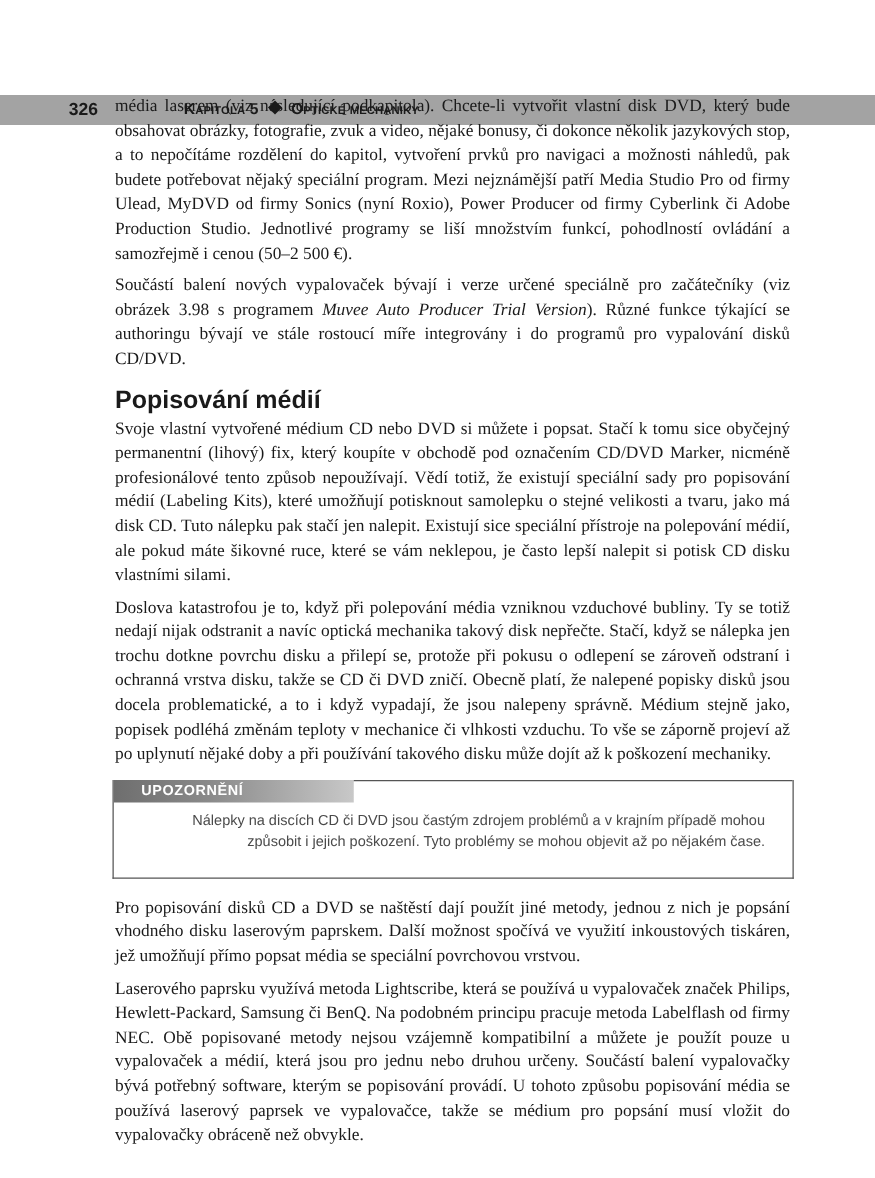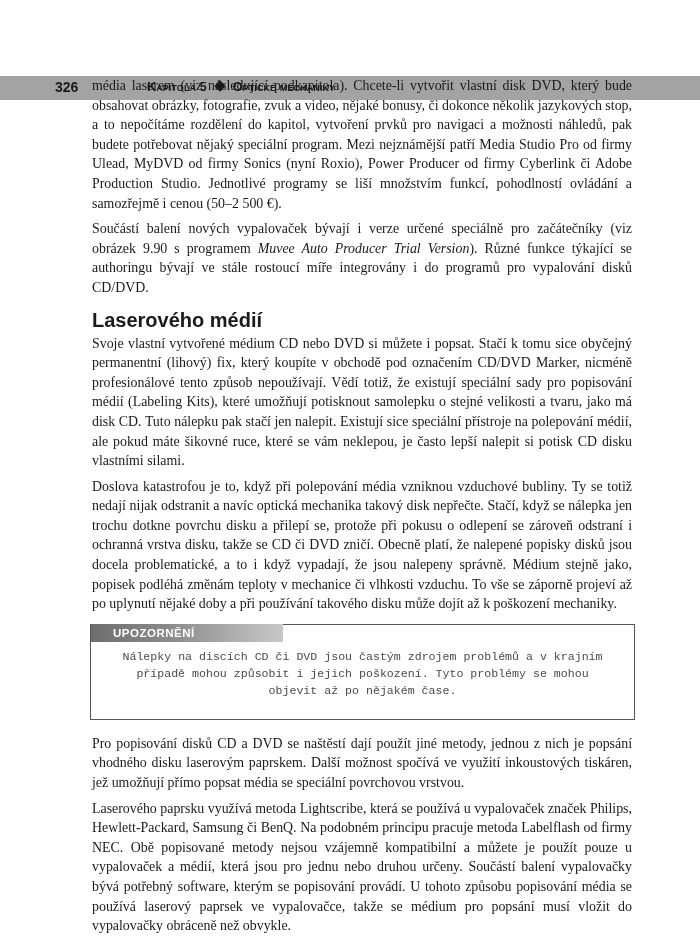--- a/index.html
+++ b/index.html
@@ -7,36 +7,36 @@
   .header-bar { position: absolute; left: 0; top: 40px; width: 700px; height: 24px; background: #a3a3a3; margin-top: 36px; }
   .page-number { position: absolute; left: 55px; top: 3px; font-family: "Liberation Sans", "DejaVu Sans", sans-serif; font-weight: bold; font-size: 14px; color: #1a1a1a; }
   .chapter { position: absolute; left: 128px; top: 4px; font-family: "Liberation Sans", "DejaVu Sans", sans-serif; font-weight: bold; font-size: 12.5px; color: #1a1a1a; font-variant: small-caps; letter-spacing: 0.1px; padding-left: 19px; }
   .diamond { display: inline-block; width: 8px; height: 8px; background: #1a1a1a; transform: rotate(45deg); margin: 0 9px 1px 9px; }
   .content { position: absolute; left: 92px; top: 76px; width: 540px; }
   p { margin: 0 0 6px 0; font-size: 13.9px; line-height: 19.6px; text-align: justify; hyphens: manual; }
   h2 { margin: 10px 0 2px 0; font-family: "Liberation Sans", "DejaVu Sans", sans-serif; font-weight: bold; font-size: 20px; line-height: 24px; color: #1a1a1a; }
   .warning { position: relative; margin: 10px 0 14px -2px; width: 543px; border: 1px solid #555; border-top: none; padding: 0 0 20px 0; }
   .warning-title { display: block; width: 170px; height: 18px; line-height: 18px; background: linear-gradient(to right, #6e6e6e 0%, #8a8a8a 40%, #c8c8c8 100%); color: #ffffff; font-family: "Liberation Sans", "DejaVu Sans", sans-serif; font-weight: bold; font-size: 11.5px; padding-left: 22px; letter-spacing: 0.5px; }
   .warning-title-rule { position: absolute; left: 192px; right: 0; top: 0; height: 1px; background: #555; }
-  .warning-text { margin: 6px 22px 0 22px; font-family: Liberation Mono, monospace; font-size: 11.6px; line-height: 17px; color: #4a4a4a; text-align: center; }
+  .warning-text { margin: 6px 22px 0 22px; font-family: Liberation Sans, sans-serif; font-size: 11.6px; line-height: 17px; color: #4a4a4a; text-align: right; }
   em { font-style: italic; }
 </style>
 </head>
 <body>
 
 <div class="header-bar">
   <span class="page-number">326</span>
   <span class="chapter"><span>Kapitola 5</span><span class="diamond"></span><span>Optické mechaniky</span></span>
 </div>
 
 <div class="content">
   <p>média laserem (viz následující podkapitola). Chcete-li vytvořit vlastní disk DVD, který bude obsahovat obrázky, fotografie, zvuk a video, nějaké bonusy, či dokonce několik jazykových stop, a to nepočítáme rozdělení do kapitol, vytvoření prvků pro navigaci a možnosti náhledů, pak budete potřebovat nějaký speciální program. Mezi nejznámější patří Media Studio Pro od firmy Ulead, MyDVD od firmy Sonics (nyní Roxio), Power Producer od firmy Cyberlink či Adobe Production Studio. Jednotlivé programy se liší množstvím funkcí, pohodlností ovládání a samozřejmě i cenou (50–2 500 €).</p>
-  <p><span>Součástí balení nových vypalovaček bývají i verze určené speciálně pro začátečníky (viz obrázek 9.90 s programem </span><em>Muvee Auto Producer Trial Version</em><span>). Různé funkce týkající se authoringu bývají ve stále rostoucí míře integrovány i do programů pro vypalování disků CD/DVD.</span></p>
+  <p><span>Součástí balení nových vypalovaček bývají i verze určené speciálně pro začátečníky (viz obrázek 3.98 s programem </span><em>Muvee Auto Producer Trial Version</em><span>). Různé funkce týkající se authoringu bývají ve stále rostoucí míře integrovány i do programů pro vypalování disků CD/DVD.</span></p>
 
-  <h2>Laserového médií</h2>
+  <h2>Popisování médií</h2>
   <p>Svoje vlastní vytvořené médium CD nebo DVD si můžete i popsat. Stačí k tomu sice obyčejný permanentní (lihový) fix, který koupíte v obchodě pod označením CD/DVD Marker, nicméně profesionálové tento způsob nepoužívají. Vědí totiž, že existují speciální sady pro popisování médií (Labeling Kits), které umožňují potisknout samolepku o stejné velikosti a tvaru, jako má disk CD. Tuto nálepku pak stačí jen nalepit. Existují sice speciální přístroje na polepování médií, ale pokud máte šikovné ruce, které se vám neklepou, je často lepší nalepit si potisk CD disku vlastními silami.</p>
   <p>Doslova katastrofou je to, když při polepování média vzniknou vzduchové bubliny. Ty se totiž nedají nijak odstranit a navíc optická mechanika takový disk nepřečte. Stačí, když se nálepka jen trochu dotkne povrchu disku a přilepí se, protože při pokusu o odlepení se zároveň odstraní i ochranná vrstva disku, takže se CD či DVD zničí. Obecně platí, že nalepené popisky disků jsou docela problematické, a to i když vypadají, že jsou nalepeny správně. Médium stejně jako, popisek podléhá změnám teploty v mechanice či vlhkosti vzduchu. To vše se záporně projeví až po uplynutí nějaké doby a při používání takového disku může dojít až k poškození mechaniky.</p>
 
   <div class="warning">
     <span class="warning-title-rule"></span>
     <span class="warning-title">UPOZORNĚNÍ</span>
     <div class="warning-text">Nálepky na discích CD či DVD jsou častým zdrojem problémů a v krajním případě mohou způsobit i jejich poškození. Tyto problémy se mohou objevit až po nějakém čase.</div>
   </div>
 
   <p>Pro popisování disků CD a DVD se naštěstí dají použít jiné metody, jednou z nich je popsání vhodného disku laserovým paprskem. Další možnost spočívá ve využití inkoustových tiskáren, jež umožňují přímo popsat média se speciální povrchovou vrstvou.</p>

